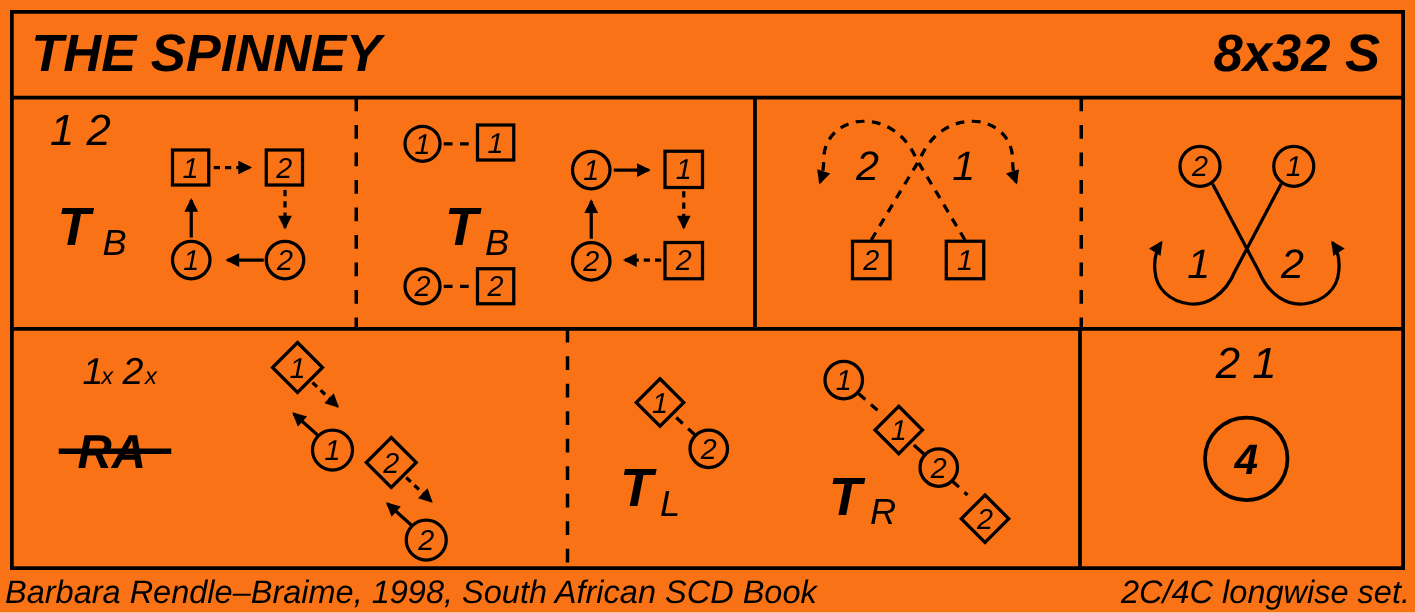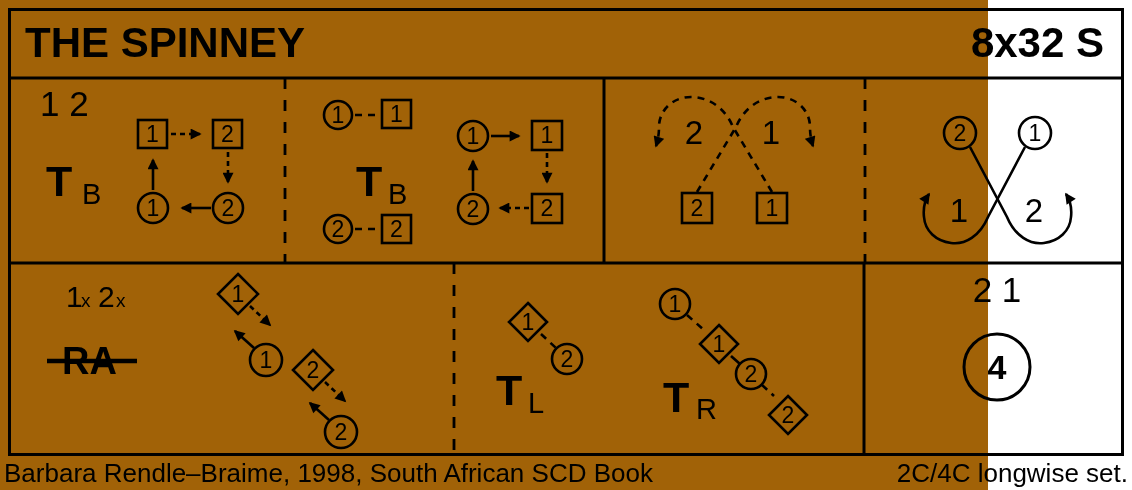--- a/index.html
+++ b/index.html
@@ -1,16 +1,16 @@
 <!DOCTYPE html>
 <html><head>
 <meta charset="utf-8">
 <style>
   html,body{margin:0;padding:0;background:#ffffff;}
-  .page{position:relative;width:988px;height:490px;background:#a16207;}
+  .page{position:relative;width:1132px;height:490px;background:#f97316;font-style:italic;}
   svg{display:block;font-family:"Liberation Sans", sans-serif;}
   text{fill:#000;}
   .shape{fill:none;stroke:#000;stroke-width:2.6px;}
   .thick{stroke-width:3px;}
   .solidline{fill:none;stroke:#000;stroke-width:2.6px;}
   .dashline{fill:none;stroke:#000;stroke-width:2.6px;stroke-dasharray:5 4;}
   .dashconn{fill:none;stroke:#000;stroke-width:2.6px;stroke-dasharray:7 6;}
   .dashpath{fill:none;stroke:#000;stroke-width:2.6px;stroke-dasharray:7 6;}
   .border{fill:none;stroke:#000;stroke-width:3px;}
   .borderdash{fill:none;stroke:#000;stroke-width:2.8px;stroke-dasharray:11 11;}

